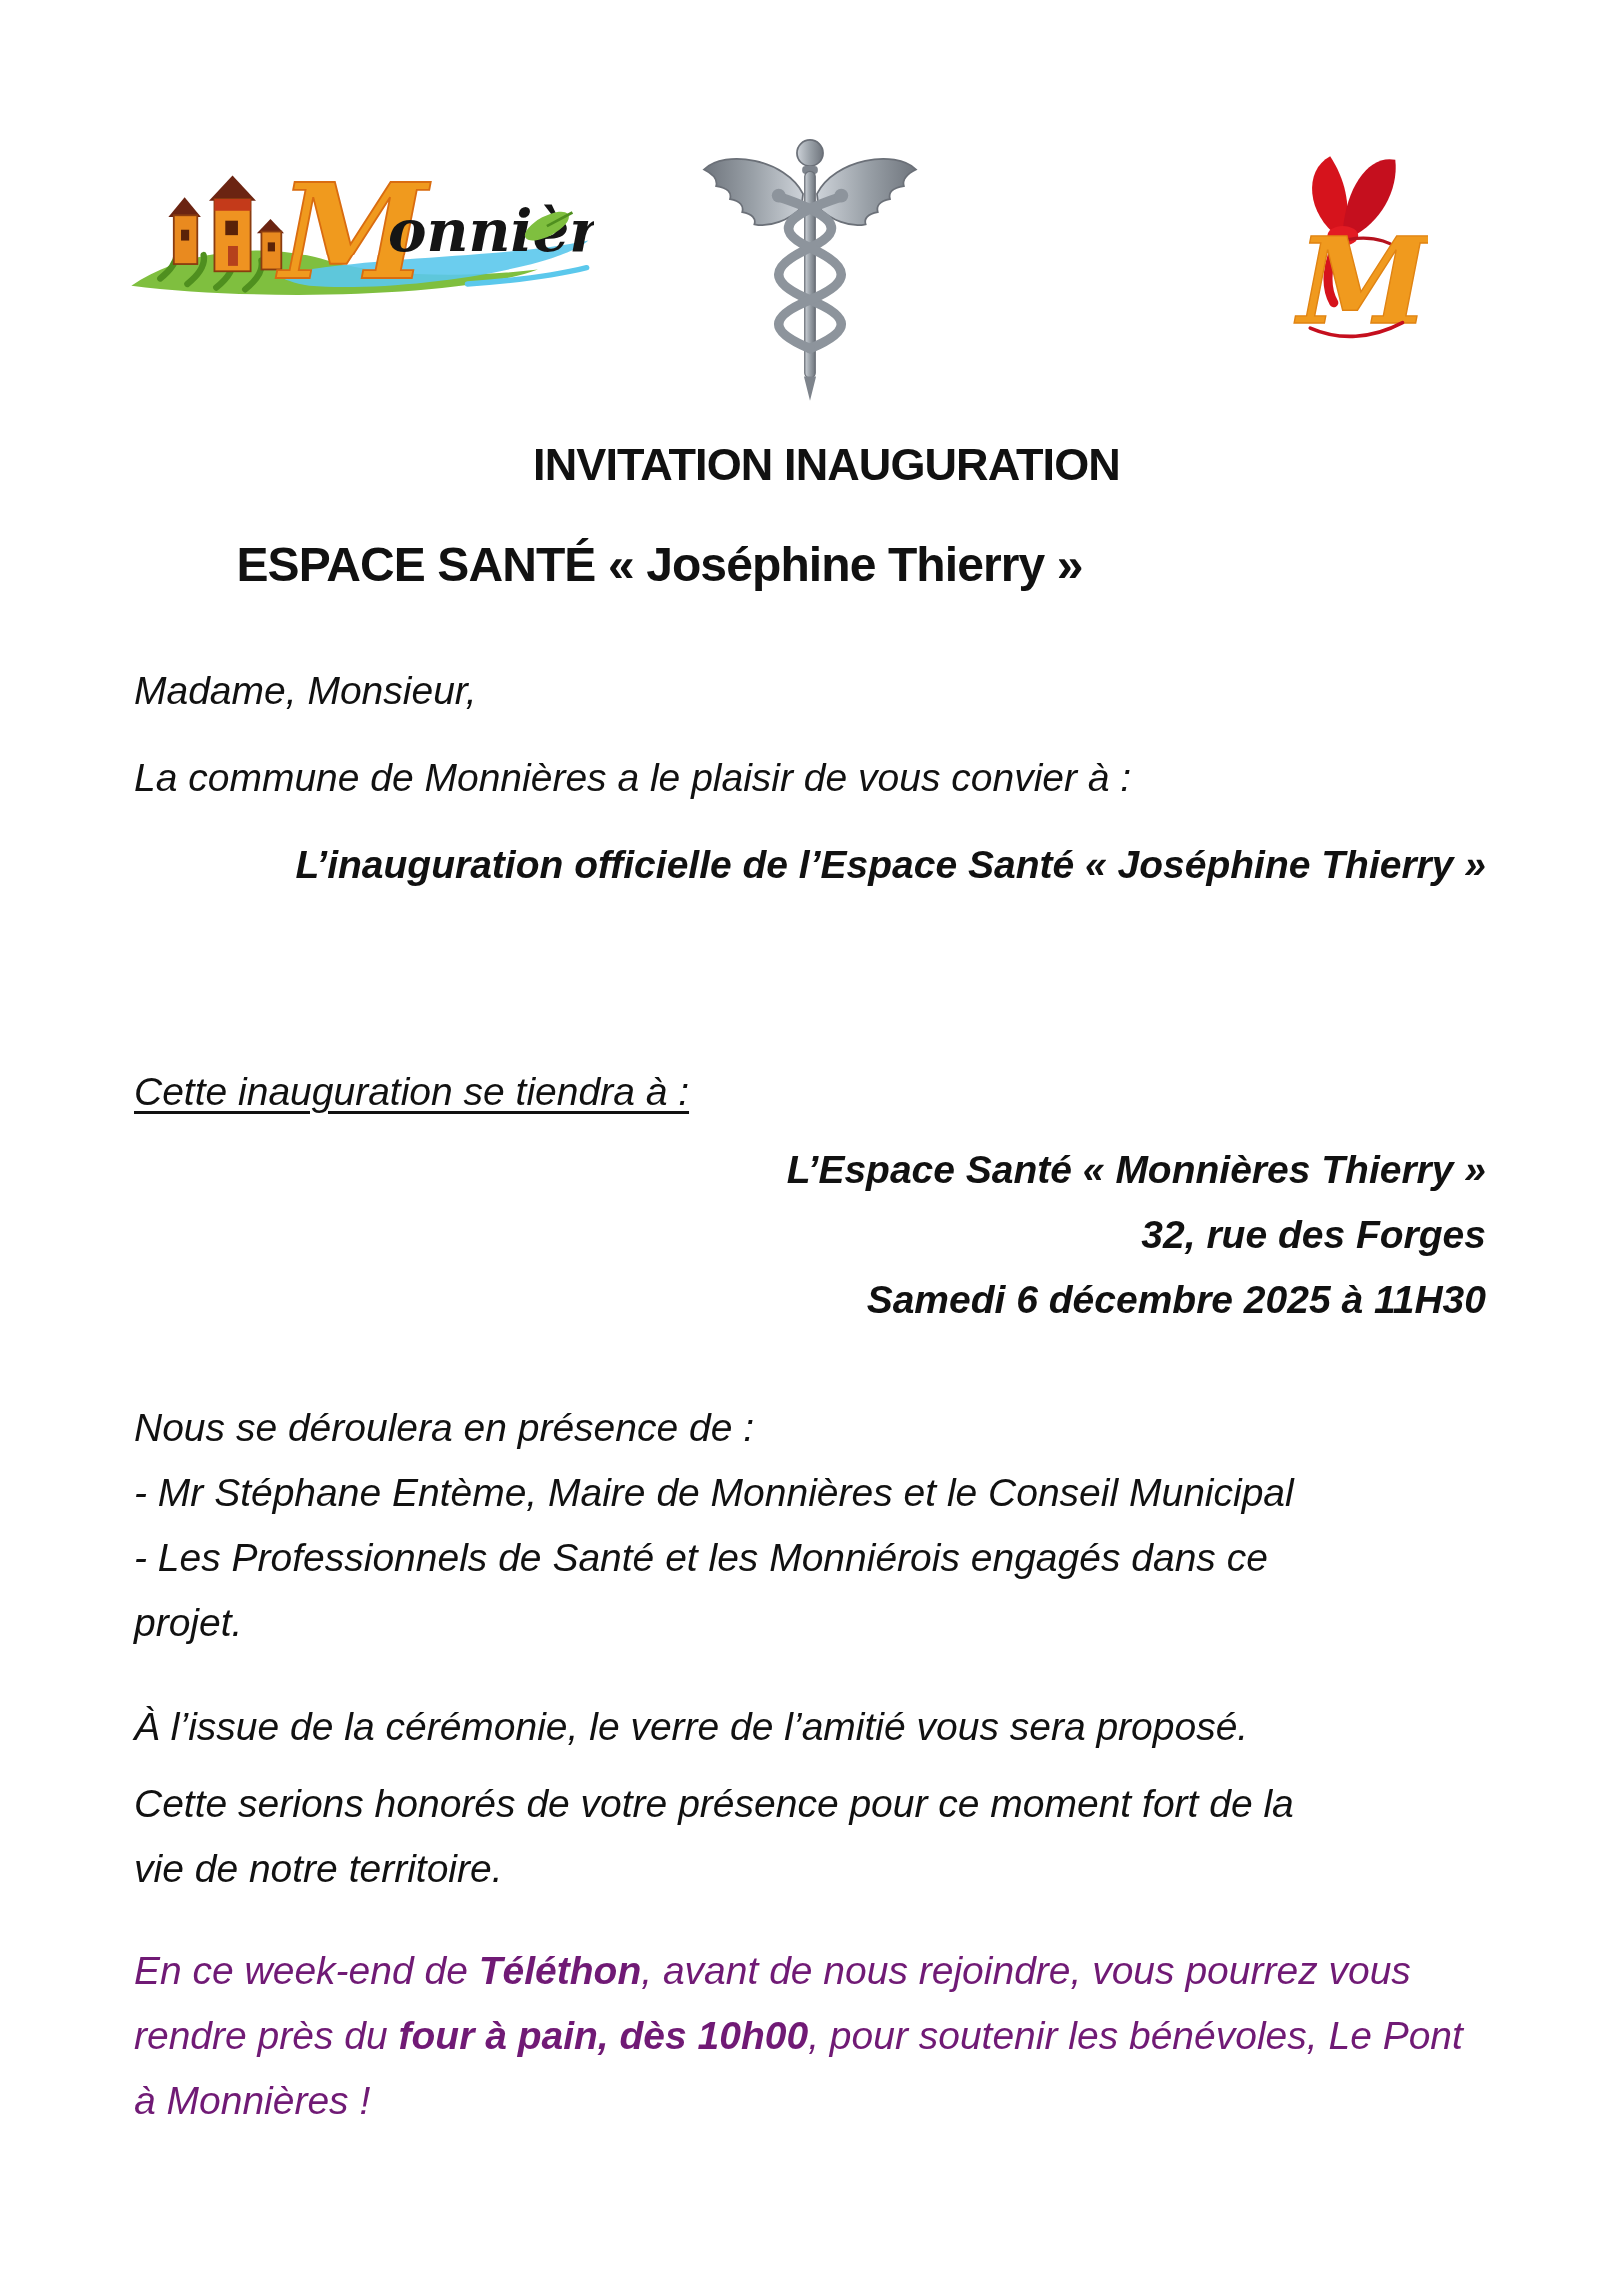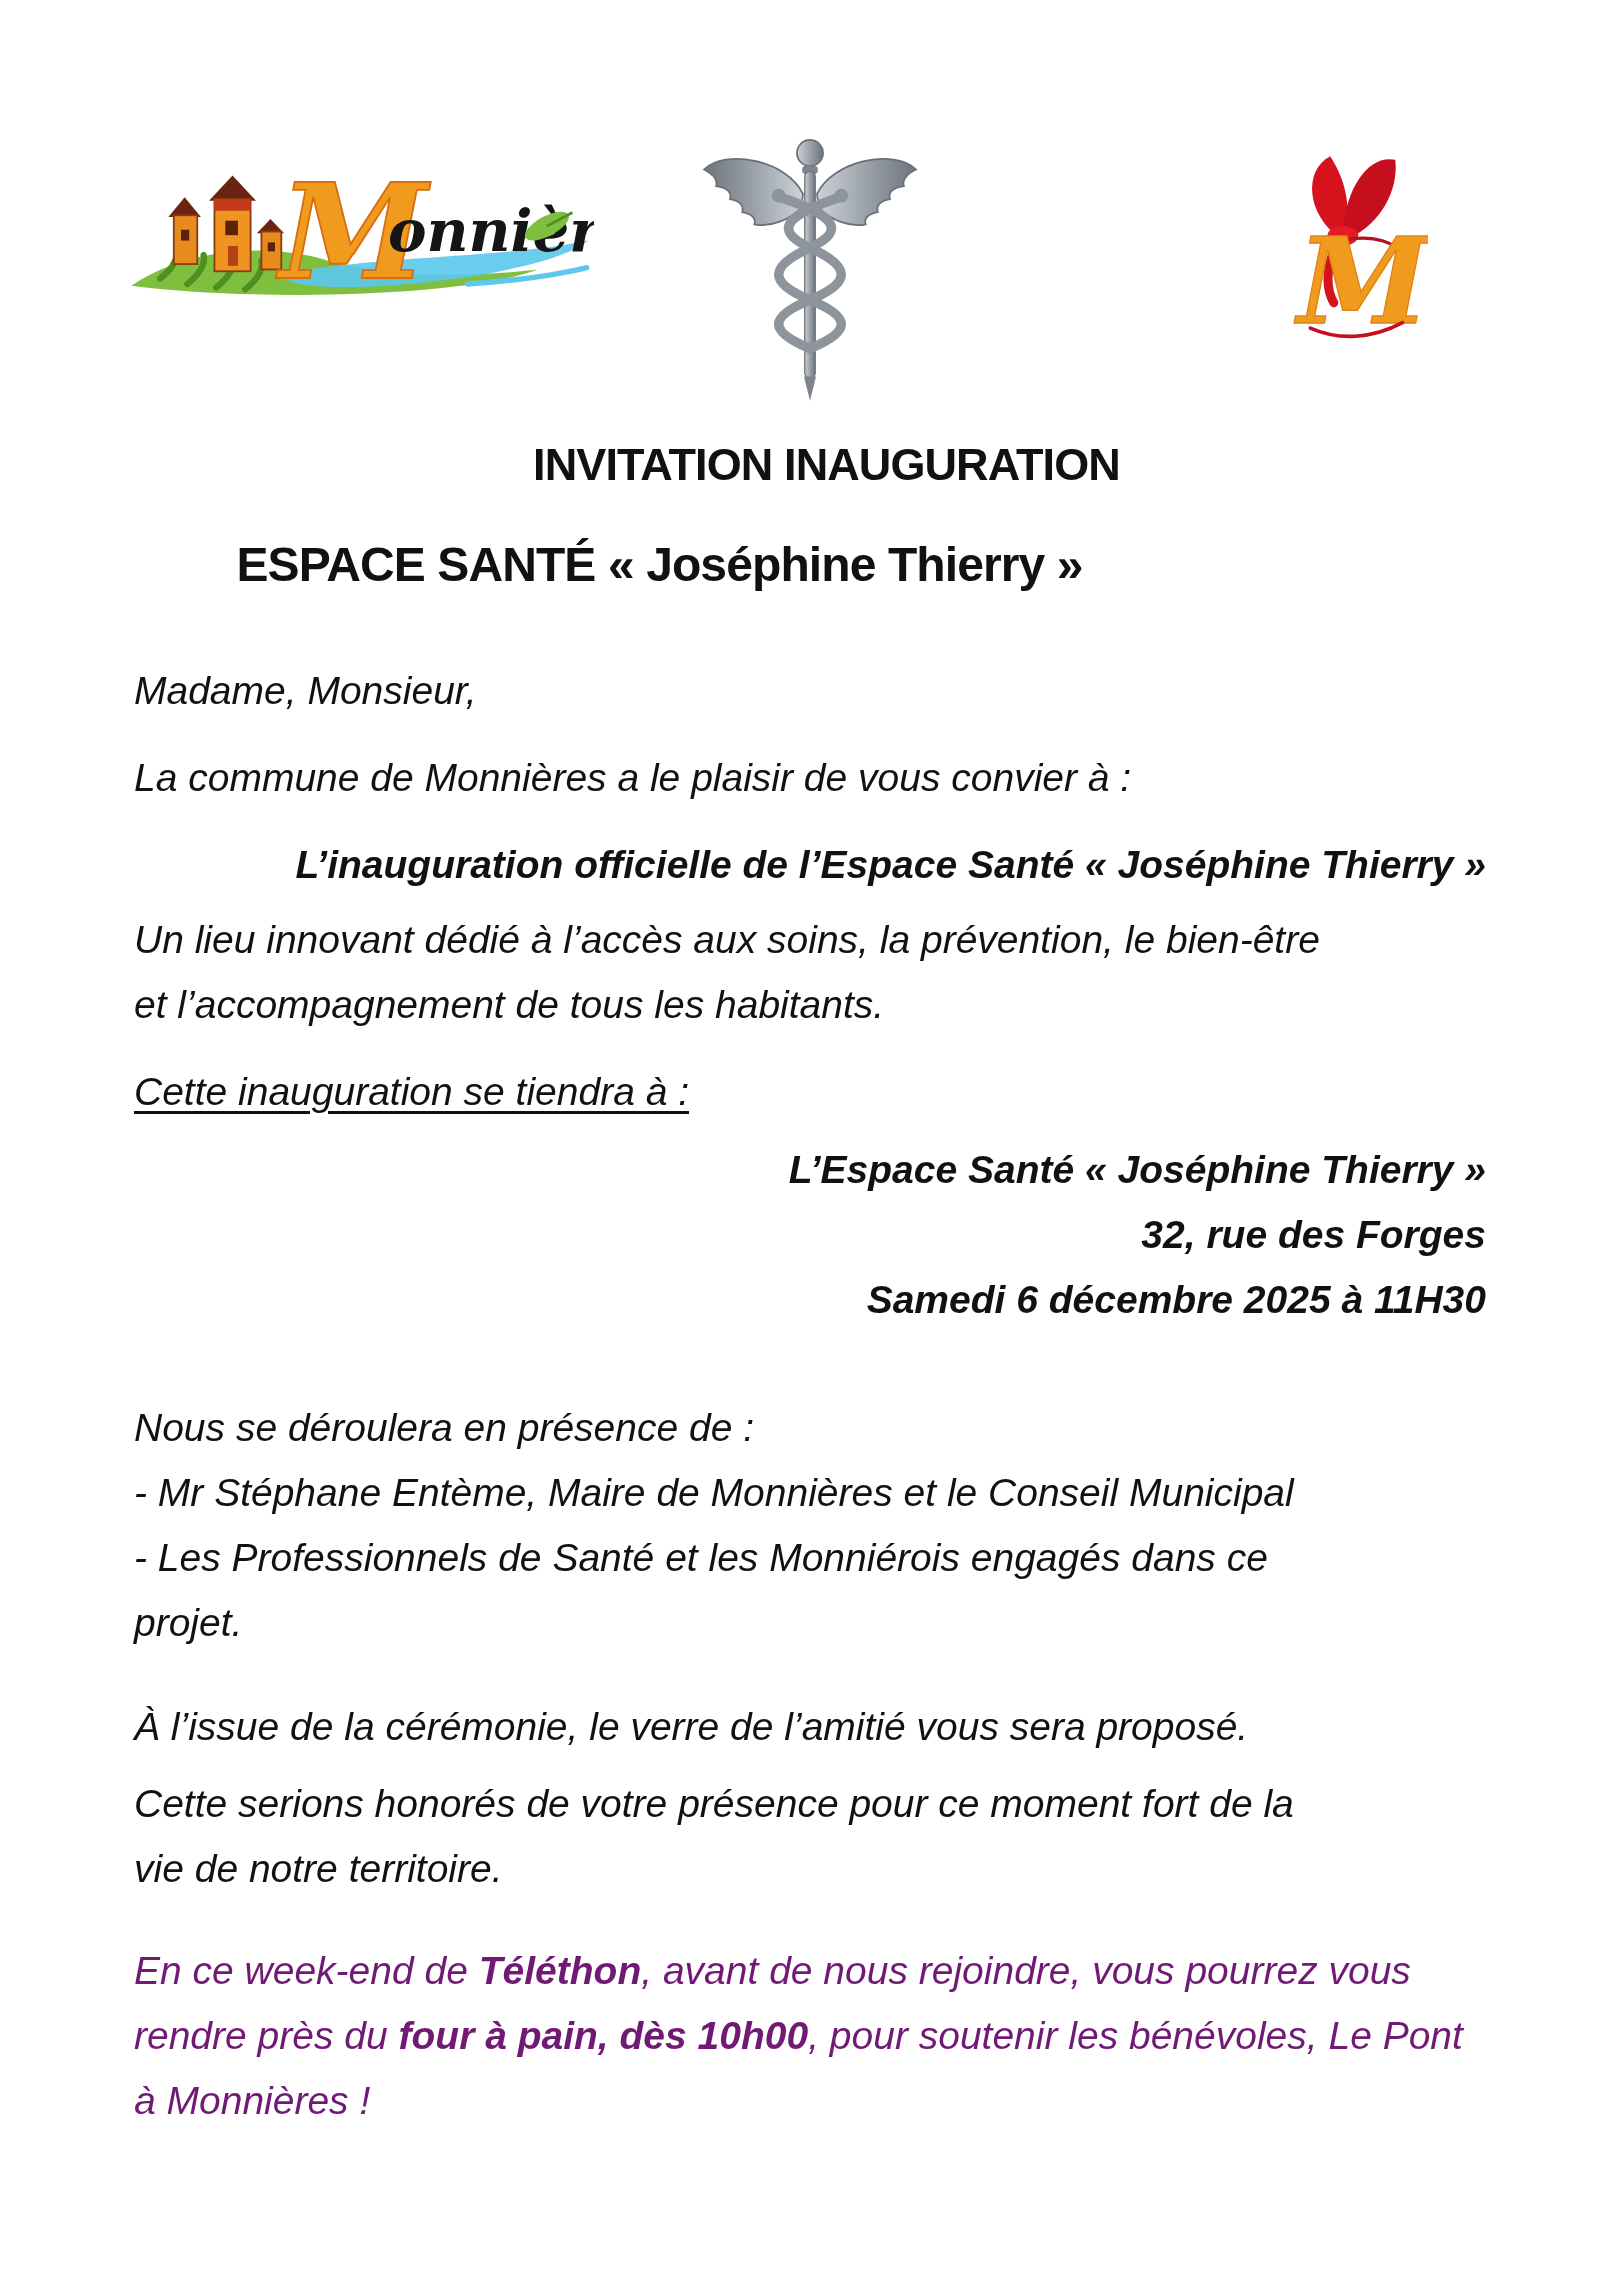--- a/index.html
+++ b/index.html
@@ -123,31 +123,27 @@
 
   <div class="abs title1" style="top:438px;">INVITATION INAUGURATION</div>
   <div class="abs title2" style="top:536px;">ESPACE SANTÉ « Joséphine Thierry »</div>
 
   <div class="abs para" style="top:658px;">Madame, Monsieur,</div>
 
   <div class="abs para" style="top:745px;">La commune de Monnières a le plaisir de vous convier à :</div>
 
   <div class="abs para center bold" style="top:832px;">L’inauguration officielle de l’Espace Santé « Joséphine Thierry »</div>
 
-  <div class="abs para" style="top:907px;">
-    <div>Un lieu innovant dédié à l’accès aux soins, la prévention, le bien-être</div>
-    <div>et l’accompagnement de tous les habitants.</div>
-  </div>
 
   <div class="abs para" style="top:1059px;">
     <span class="underline">Cette inauguration se tiendra à :</span>
   </div>
 
   <div class="abs para center bold" style="top:1137px;">
-    <div>L’Espace Santé « Joséphine Thierry »</div>
+    <div>L’Espace Santé « Monnières Thierry »</div>
     <div>32, rue des Forges</div>
     <div>Samedi 6 décembre 2025 à 11H30</div>
   </div>
 
   <div class="abs para" style="top:1395px;">
     <div>Nous se déroulera en présence de :</div>
     <div>- Mr Stéphane Entème, Maire de Monnières et le Conseil Municipal</div>
     <div>- Les Professionnels de Santé et les Monniérois engagés dans ce</div>
     <div>projet.</div>
   </div>

